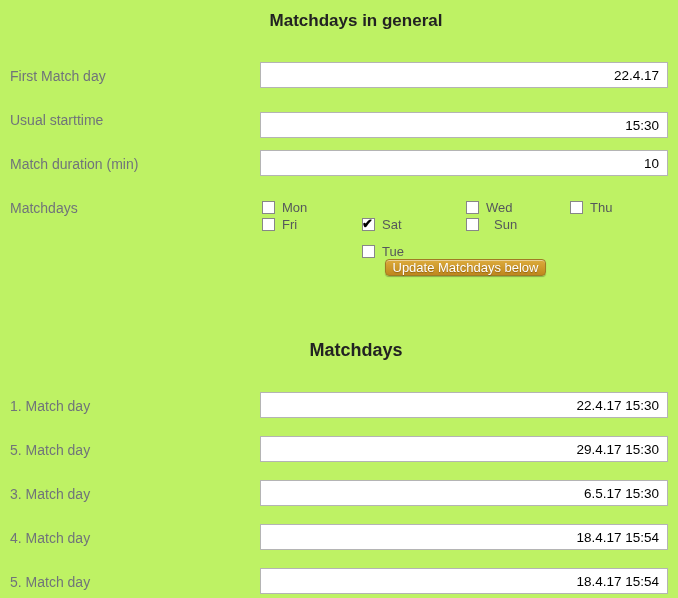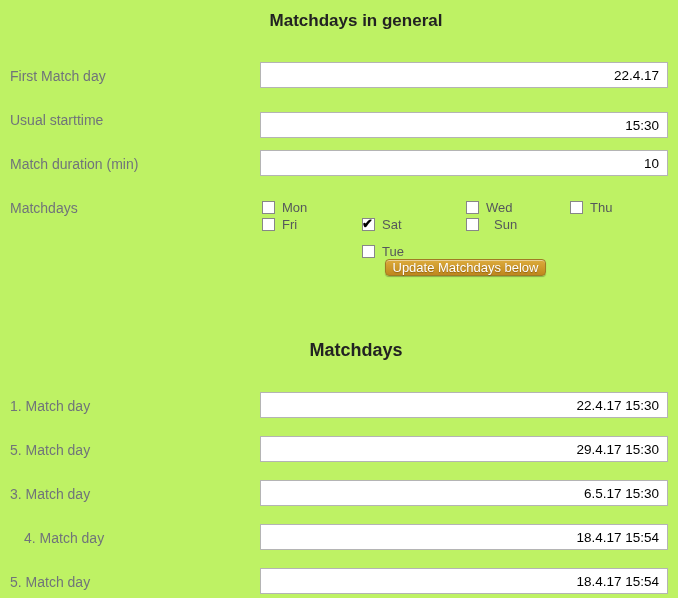--- a/index.html
+++ b/index.html
@@ -131,19 +131,19 @@
 
   <label class="field-label" style="top:398px;">1. Match day</label>
   <input class="text-input" style="top: 392px;" type="text" value="22.4.17 15:30">
 
   <label class="field-label" style="top:442px;">5. Match day</label>
   <input class="text-input" style="top: 436px;" type="text" value="29.4.17 15:30">
 
   <label class="field-label" style="top:486px;">3. Match day</label>
   <input class="text-input" style="top: 480px;" type="text" value="6.5.17 15:30">
 
-  <label class="field-label" style="top:530px;margin-left:14px;">4. Match day</label>
+  <label class="field-label" style="top:530px;">4. Match day</label>
   <input class="text-input" style="top: 524px;" type="text" value="18.4.17 15:54">
 
   <label class="field-label" style="top:574px;">5. Match day</label>
   <input class="text-input" style="top: 568px;" type="text" value="18.4.17 15:54">
 
 </div>
 
 </body></html>

